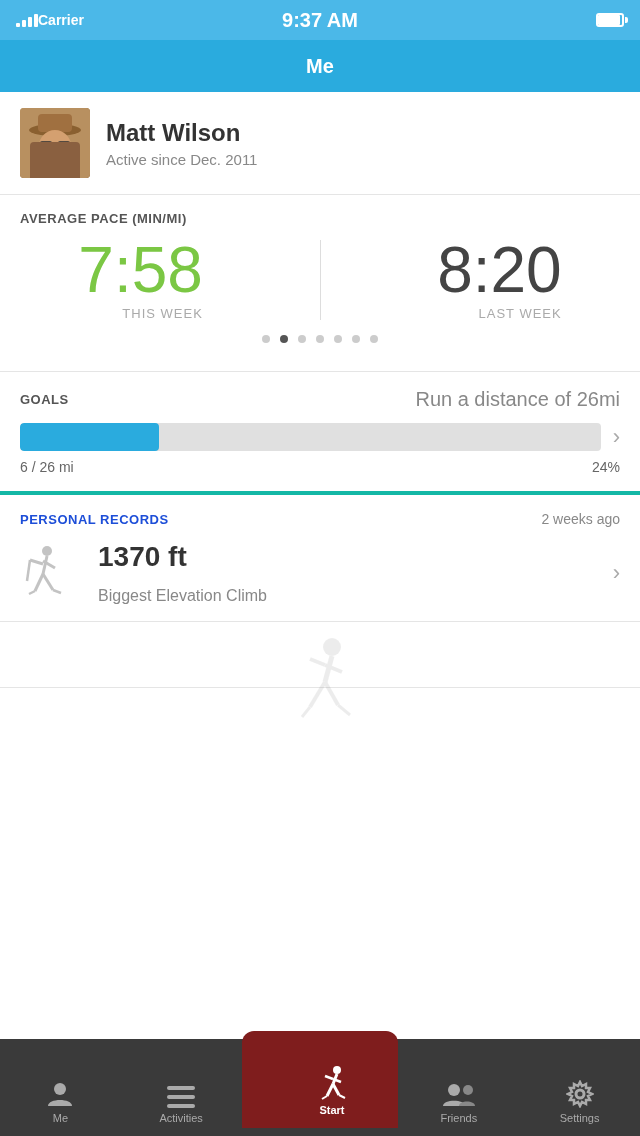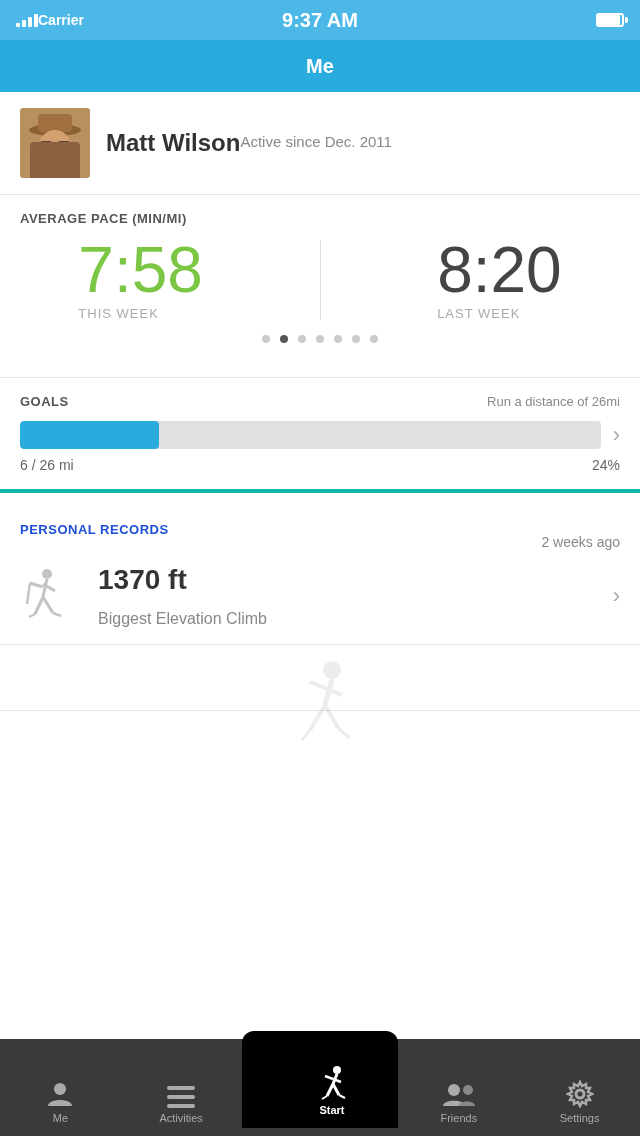--- a/index.html
+++ b/index.html
@@ -130,55 +130,55 @@
       bottom: 0;
       left: 50%;
       transform: translateX(-50%);
       width: 50px;
       height: 36px;
       background: #8a6040;
       border-radius: 4px 4px 0 0;
     }
     .profile-info {
       display: flex;
-      flex-direction: row;
+      flex-direction: column;
     }
     .profile-name {
       font-size: 24px;
       font-weight: 600;
       color: #333;
     }
     .profile-since {
       font-size: 15px;
       color: #888;
       margin-top: 4px;
     }
 
     
     .stats-section {
-      padding: 16px 20px 26px;
+      padding: 16px 20px 20px;
       background: #fff;
       border-bottom: 1px solid #e5e5e5;
     }
     .stats-label {
       font-size: 13px;
       font-weight: 700;
       color: #555;
       letter-spacing: 0.5px;
       margin-bottom: 12px;
     }
     .pace-row {
       display: flex;
       align-items: center;
       justify-content: space-around;
     }
     .pace-item {
       display: flex;
       flex-direction: column;
-      align-items: flex-start;
+      align-items: flex-end;
     }
     .pace-value {
       font-size: 64px;
       font-weight: 300;
       line-height: 1;
     }
     .pace-value.green { color: #7bc744; }
     .pace-value.dark { color: #444; }
     .pace-sub {
       font-size: 13px;
@@ -217,21 +217,21 @@
       align-items: center;
       margin-bottom: 12px;
     }
     .goals-title {
       font-size: 13px;
       font-weight: 700;
       color: #555;
       letter-spacing: 0.5px;
     }
     .goals-desc {
-      font-size: 13px;
+      font-size: 20px;
       color: #888;
     }
     .progress-row {
       display: flex;
       align-items: center;
       gap: 12px;
     }
     .progress-bar-container {
       flex: 1;
       height: 28px;
@@ -278,21 +278,20 @@
     }
     .records-title {
       font-size: 13px;
       font-weight: 700;
       color: #1d4ed8;
       letter-spacing: 0.5px;
     }
     .records-time {
       font-size: 14px;
       color: #888;
-      margin-top: 25px;
     }
     .records-row {
       display: flex;
       align-items: center;
       gap: 28px;
     }
     .hiker-icon {
       width: 50px;
       height: 60px;
       flex-shrink: 0;
@@ -352,21 +351,21 @@
       flex: 1;
       display: flex;
       flex-direction: column;
       align-items: center;
       justify-content: flex-end;
       padding-bottom: 12px;
       cursor: pointer;
       gap: 4px;
     }
     .nav-item.active-start {
-      background: #000000;
+      background: #7f1d1d;
       border-radius: 12px 12px 0 0;
       position: relative;
       top: -8px;
       flex: 1.1;
       padding-left: 24px;
     }
     .nav-label {
       font-size: 11px;
       color: #aaa;
     }

